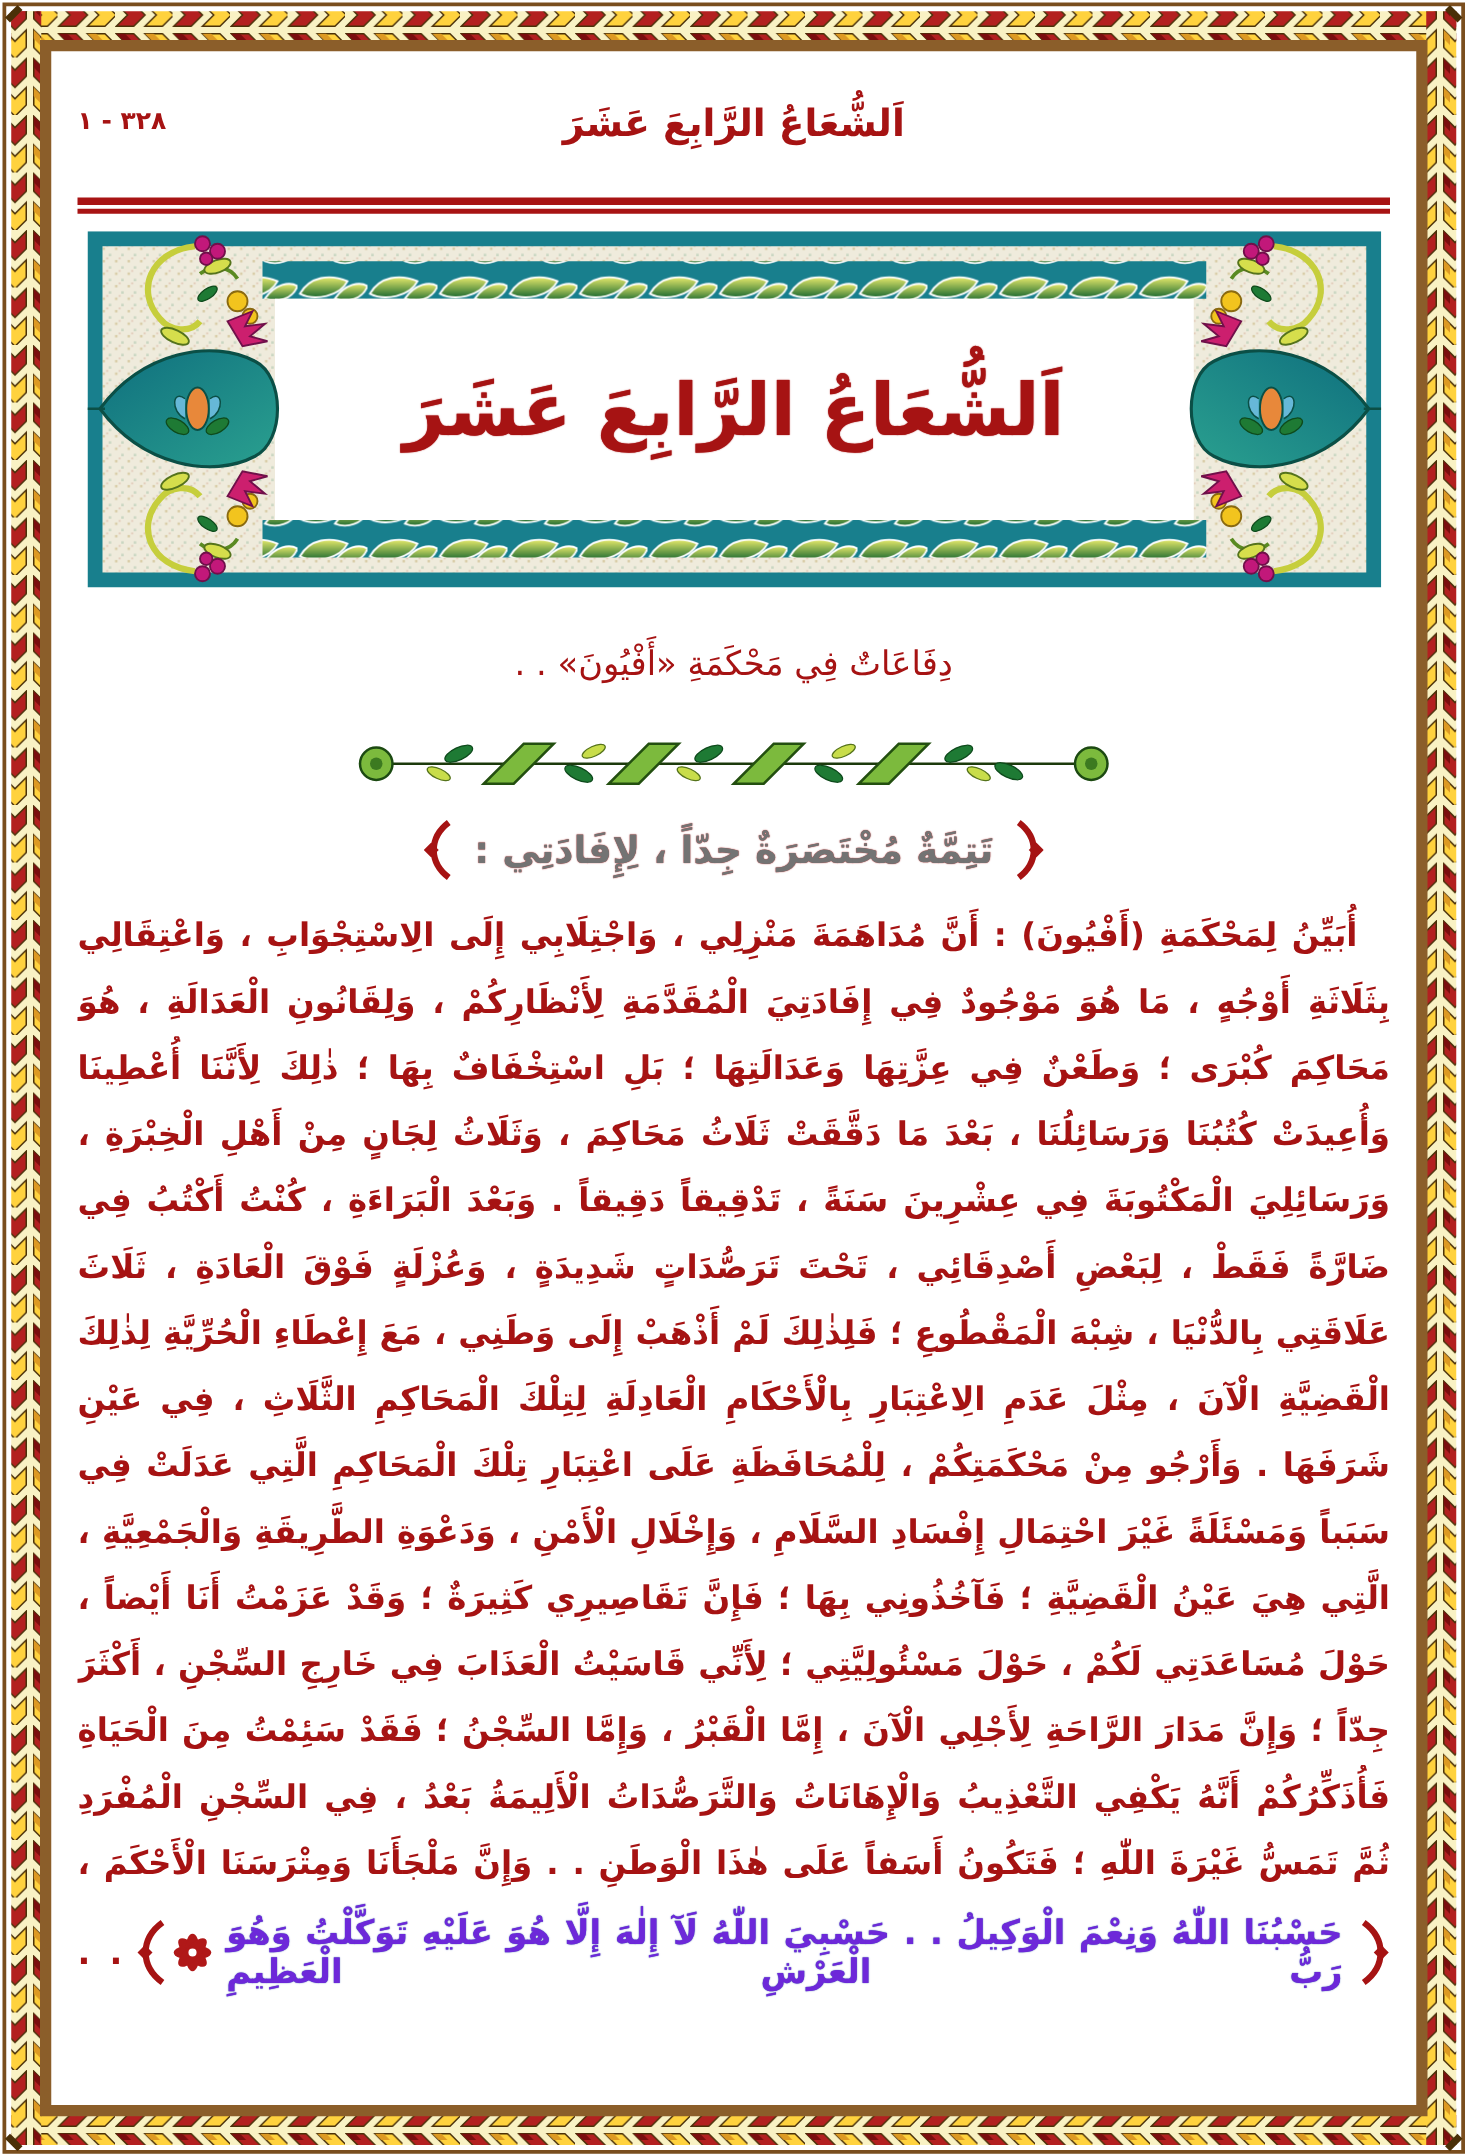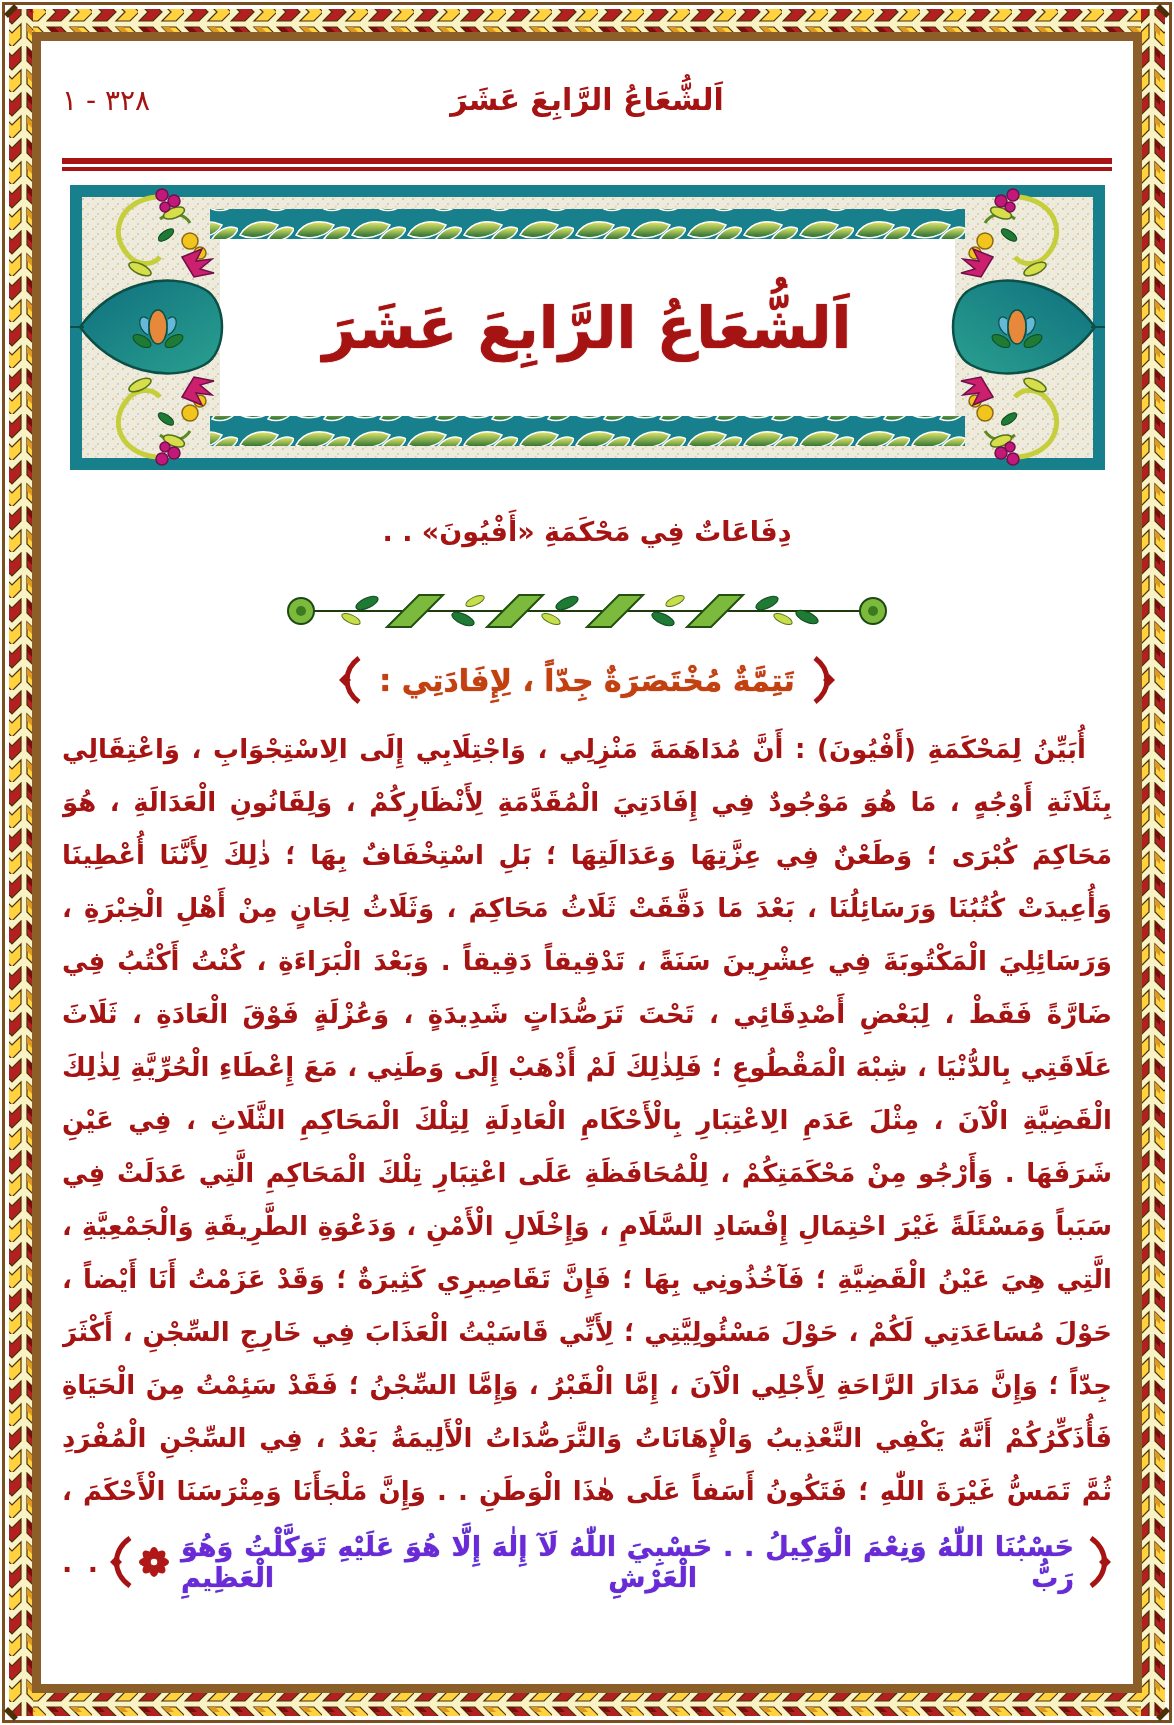--- a/index.html
+++ b/index.html
@@ -13,46 +13,46 @@
     direction:rtl;
   }
   
   .header{position:relative;height:60px;margin-top:34px;}
   .header-title{
     position:absolute;left:0;right:0;text-align:center;
     color:#A61313;font-weight:bold;font-size:30px;
   }
   .page-number{
     position:absolute;left:10px;top:2px;
-    color:#A61313;font-weight:normal;font-size:28px;direction:rtl;
+    color:#A61313;font-weight:bold;font-size:20px;direction:rtl;
   }
   .rules{margin:16px 10px 0 10px;}
   .rule-thick{height:6px;background:#A81414;}
   .rule-gap{height:3px;}
   .rule-thin{height:4px;background:#A81414;}
 
   
   .title-box{position:relative;width:1035px;height:285px;margin:14px auto 0 auto;}
   .title-box svg{position:absolute;inset:0;}
   .title-box-text{
     position:absolute;top:54px;left:160px;width:715px;height:177px;
     display:flex;align-items:center;justify-content:center;
     color:#A61313;font-weight:bold;font-size:58px;letter-spacing:1px;
     text-shadow:0 0 1px #A61313;
   }
 
   .subtitle{
     margin-top:46px;text-align:center;color:#A61313;
-    font-weight:bold;font-size:27px;
+    font-weight:normal;font-size:27px;
   }
   .divider-wrap{margin-top:40px;text-align:center;}
 
   .heading{
     margin-top:16px;display:flex;direction:rtl;justify-content:center;
-    align-items:center;gap:14px;color:#c2410c;font-weight:bold;font-size:30px;
+    align-items:center;gap:14px;color:#737373;font-weight:bold;font-size:30px;
   }
   .heading .h-text{text-shadow:0 0 1px #A61313;}
 
   
   .body-text{margin:18px 10px 0 10px;color:#A61313;font-weight:bold;
     font-size:26px;direction:rtl;}
   .body-line{
     line-height:53px;height:53px;overflow:hidden;
     text-align:justify;text-align-last:justify;
   }

